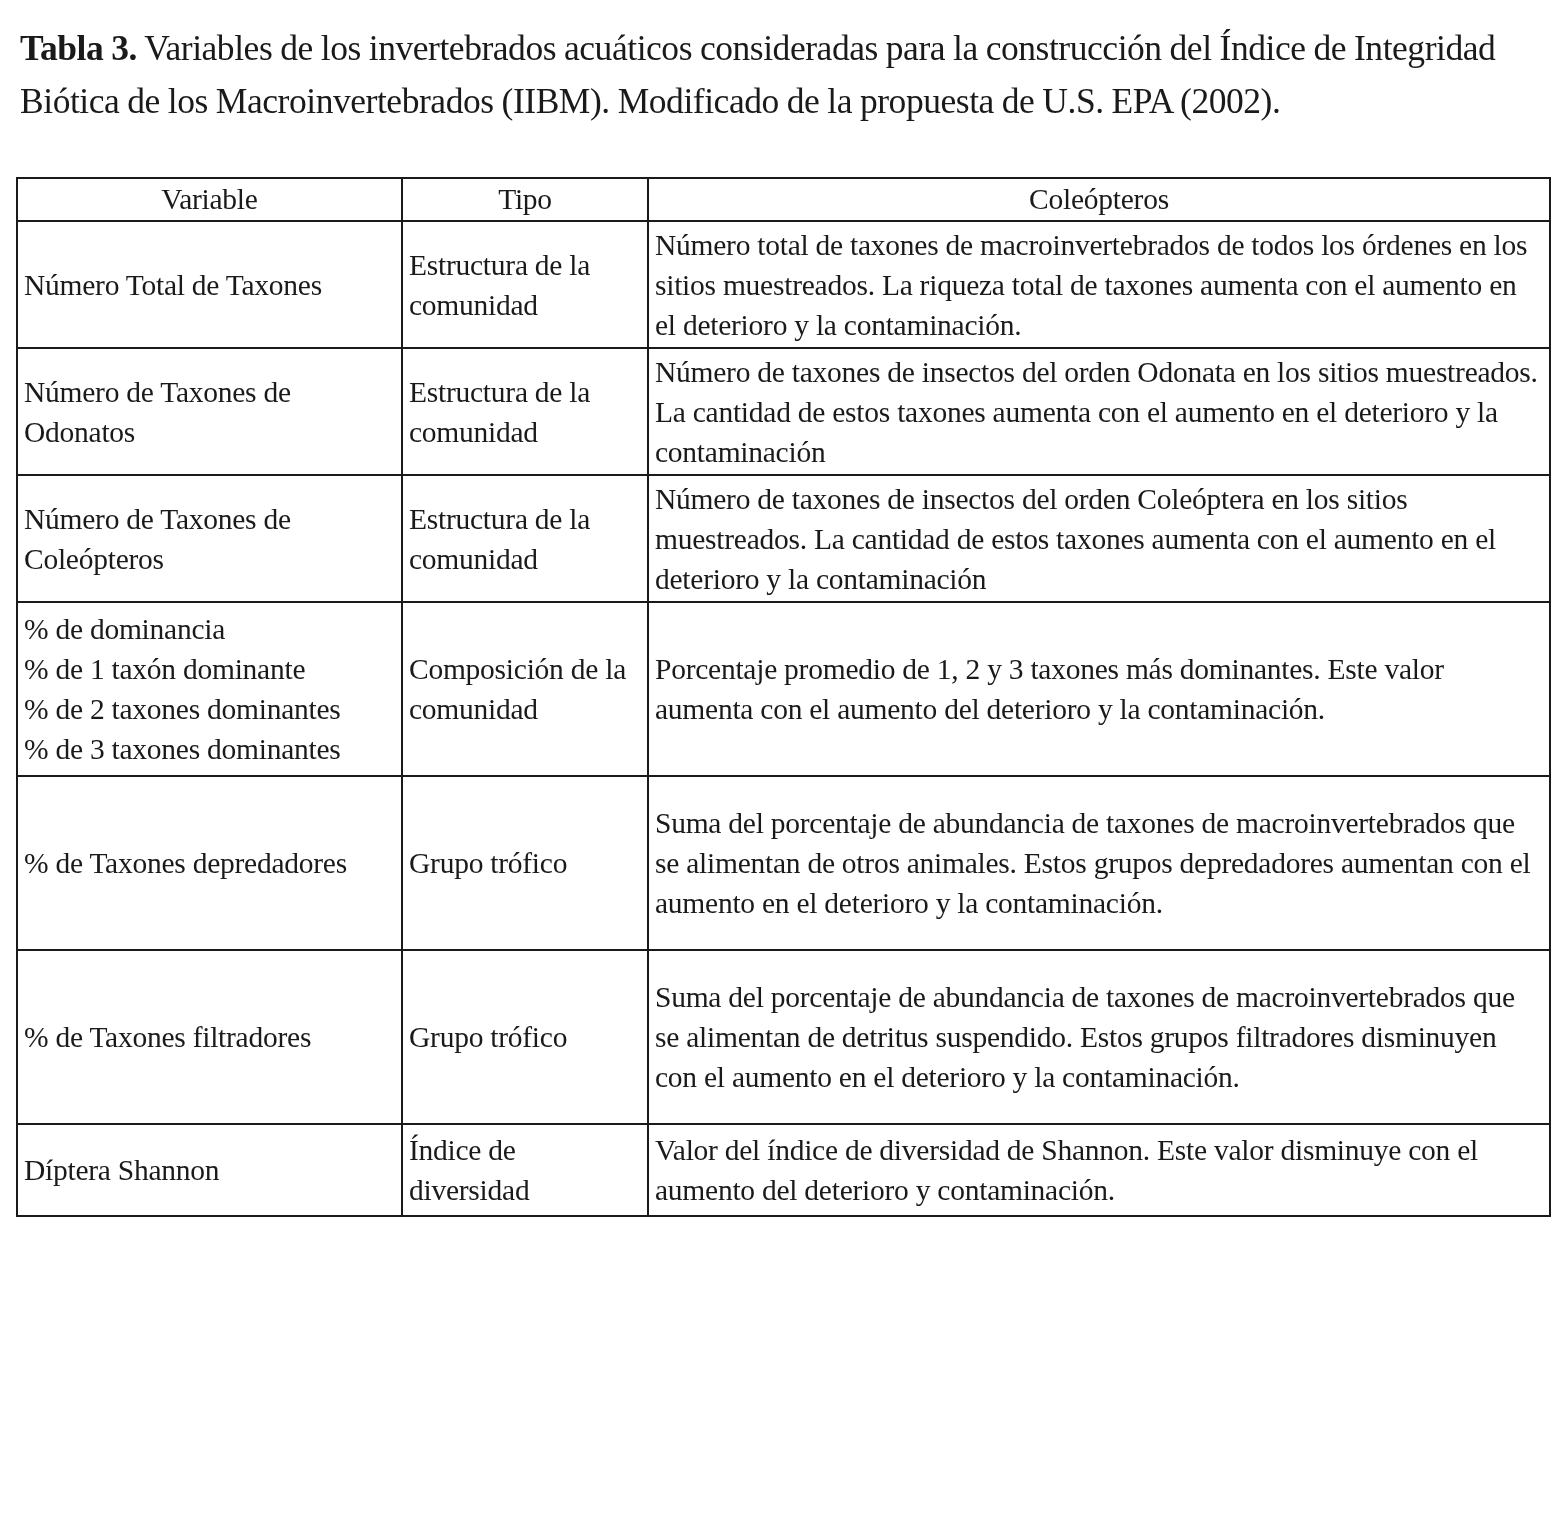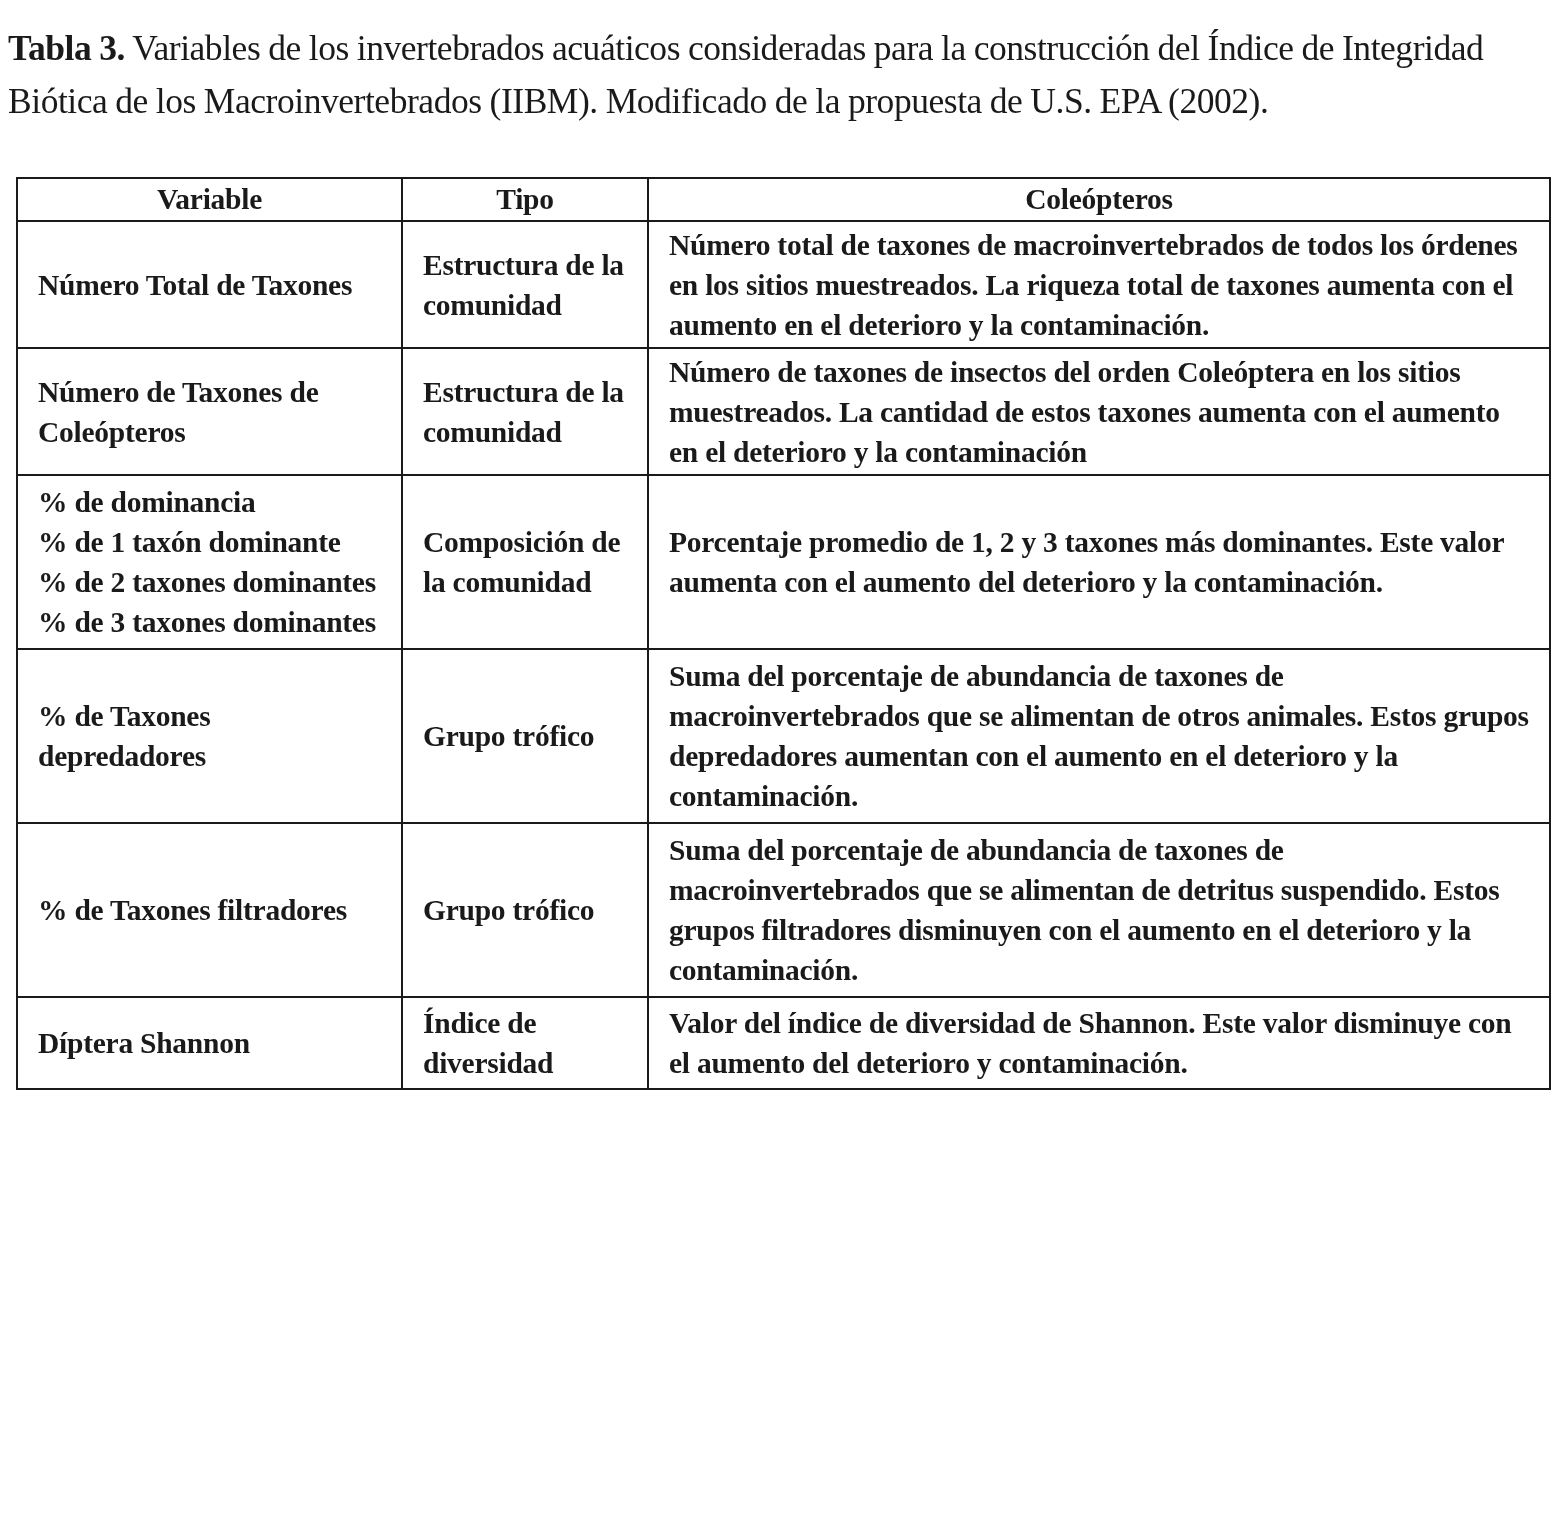--- a/index.html
+++ b/index.html
@@ -10,21 +10,21 @@
     body {
       width: 1563px;
       height: 1513px;
       position: relative;
       overflow: hidden;
       font-family: "Liberation Serif", "DejaVu Serif", serif;
       color: #1a1a1a;
     }
     .caption {
       position: absolute;
-      left: 8px;
+      left: 20px;
       top: 22px;
       width: 1540px;
       font-size: 35.5px;
       line-height: 53px;
       letter-spacing: -0.45px;
       word-spacing: -0.5px;
     }
     .caption .label {
       font-weight: bold;
     }
@@ -33,24 +33,24 @@
       left: 16px;
       top: 177px;
       border-collapse: collapse;
       table-layout: fixed;
       font-size: 29.5px;
       line-height: 40px;
       letter-spacing: -0.25px;
     }
     table.main td, table.main th {
       border: 2.5px solid #1a1a1a;
-      padding: 0 20px;
+      padding: 0 6px;
       vertical-align: middle;
       text-align: left;
-      font-weight: bold;
+      font-weight: normal;
     }
     table.main th {
       text-align: center;
       height: 39px;
       line-height: 38px;
       padding-top: 0;
       padding-bottom: 2px;
     }
     col.c1 { width: 385px; }
     col.c2 { width: 246px; }
@@ -81,20 +81,25 @@
       <th>Coleópteros</th>
     </tr>
   </thead>
   <tbody>
     <tr class="r130">
       <td>Número Total de Taxones</td>
       <td>Estructura de la comunidad</td>
       <td class="desc">Número total de taxones de macroinvertebrados de todos los órdenes en los sitios muestreados. La riqueza total de taxones aumenta con el aumento en el deterioro y la contaminación.</td>
     </tr>
     <tr class="r130">
+      <td>Número de Taxones de Odonatos</td>
+      <td>Estructura de la comunidad</td>
+      <td class="desc">Número de taxones de insectos del orden Odonata en los sitios muestreados. La cantidad de estos taxones aumenta con el aumento en el deterioro y la contaminación</td>
+    </tr>
+    <tr class="r130">
       <td>Número de Taxones de Coleópteros</td>
       <td>Estructura de la comunidad</td>
       <td class="desc">Número de taxones de insectos del orden Coleóptera en los sitios muestreados. La cantidad de estos taxones aumenta con el aumento en el deterioro y la contaminación</td>
     </tr>
     <tr class="r177">
       <td>
         <span class="line">% de dominancia</span>
         <span class="line">% de 1 taxón dominante</span>
         <span class="line">% de 2 taxones dominantes</span>
         <span class="line">% de 3 taxones dominantes</span>

